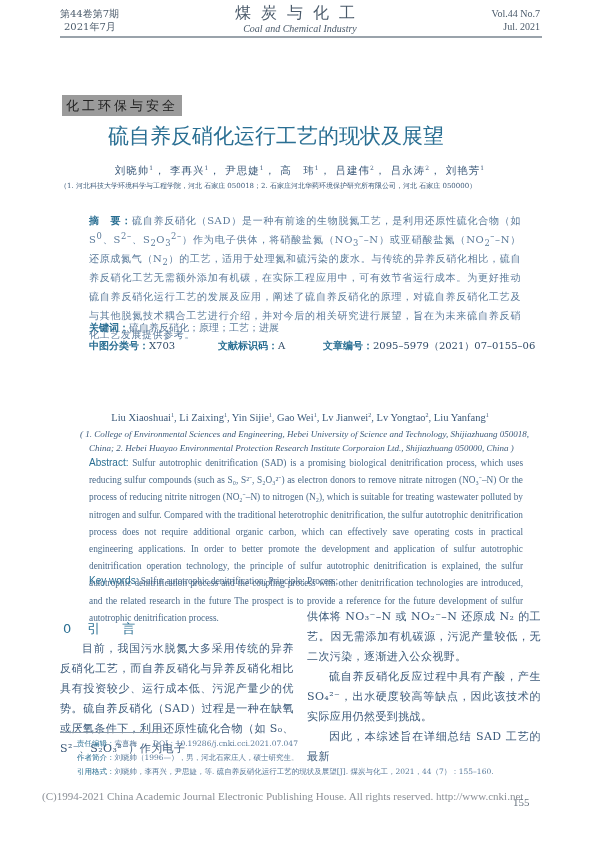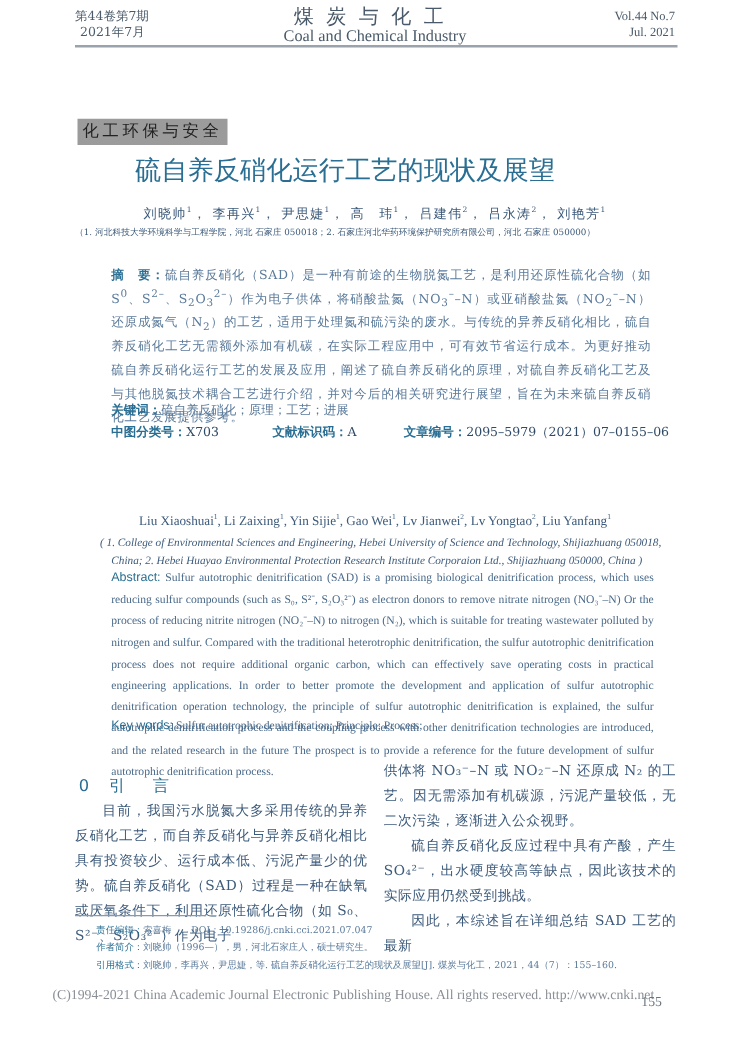--- a/index.html
+++ b/index.html
@@ -3,21 +3,21 @@
 <meta charset="utf-8">
 <style>
   html, body { margin: 0; padding: 0; background: #ffffff; }
   body { width: 600px; height: 850px; position: relative; overflow: hidden;
          font-family: "DejaVu Serif", "Liberation Serif", serif; color: #2f4a66; }
   .abs { position: absolute; }
   .header-left { left: 60px; top: 7px; font-size: 10px; line-height: 13px; color: #4a5a6a; }
   .header-left div:nth-child(2) { padding-left: 4px; }
   .header-center { left: 200px; width: 200px; top: 3px; text-align: center; color: #4a5a6a; }
   .header-center .cn { font-size: 16px; letter-spacing: 10px; line-height: 20px; }
-  .header-center .en { font-size: 13px; line-height: 12px; font-family: "Liberation Serif", serif; }
+  .header-center .en { font-size: 10px; line-height: 12px; font-family: "Liberation Serif", serif; font-style: italic; }
   .header-right { right: 60px; top: 7px; text-align: right; font-size: 10px; line-height: 13px; color: #4a5a6a; font-family: "Liberation Serif", serif; }
   .header-rule { left: 60px; width: 482px; top: 36px; height: 2px; background: #9aa3ab; }
   .section-tag { left: 62px; top: 95px; background: #9b9b9b; color: #222; font-family: "DejaVu Sans", sans-serif;
                  font-size: 13px; letter-spacing: 3px; padding: 2px 4px 2px 4px; line-height: 17px; text-align: right; }
   .cn-title { left: 0; width: 552px; top: 122px; text-align: center; font-family: "DejaVu Sans", sans-serif;
               font-size: 21px; color: #2a6f93; line-height: 28px; }
   .cn-authors { left: 0; width: 600px; top: 164px; text-align: center; font-size: 10.5px; color: #3c5a7a; letter-spacing: 1px; }
   .cn-authors sup { font-size: 6px; }
   .cn-affil { left: 60px; width: 490px; top: 181px; font-size: 7px; color: #3c5a7a; white-space: nowrap; }
   .cn-abs { left: 89px; width: 432px; top: 211px; font-size: 10px; line-height: 19px; color: #5a7a9a; text-align: justify; letter-spacing: 0.6px; }

